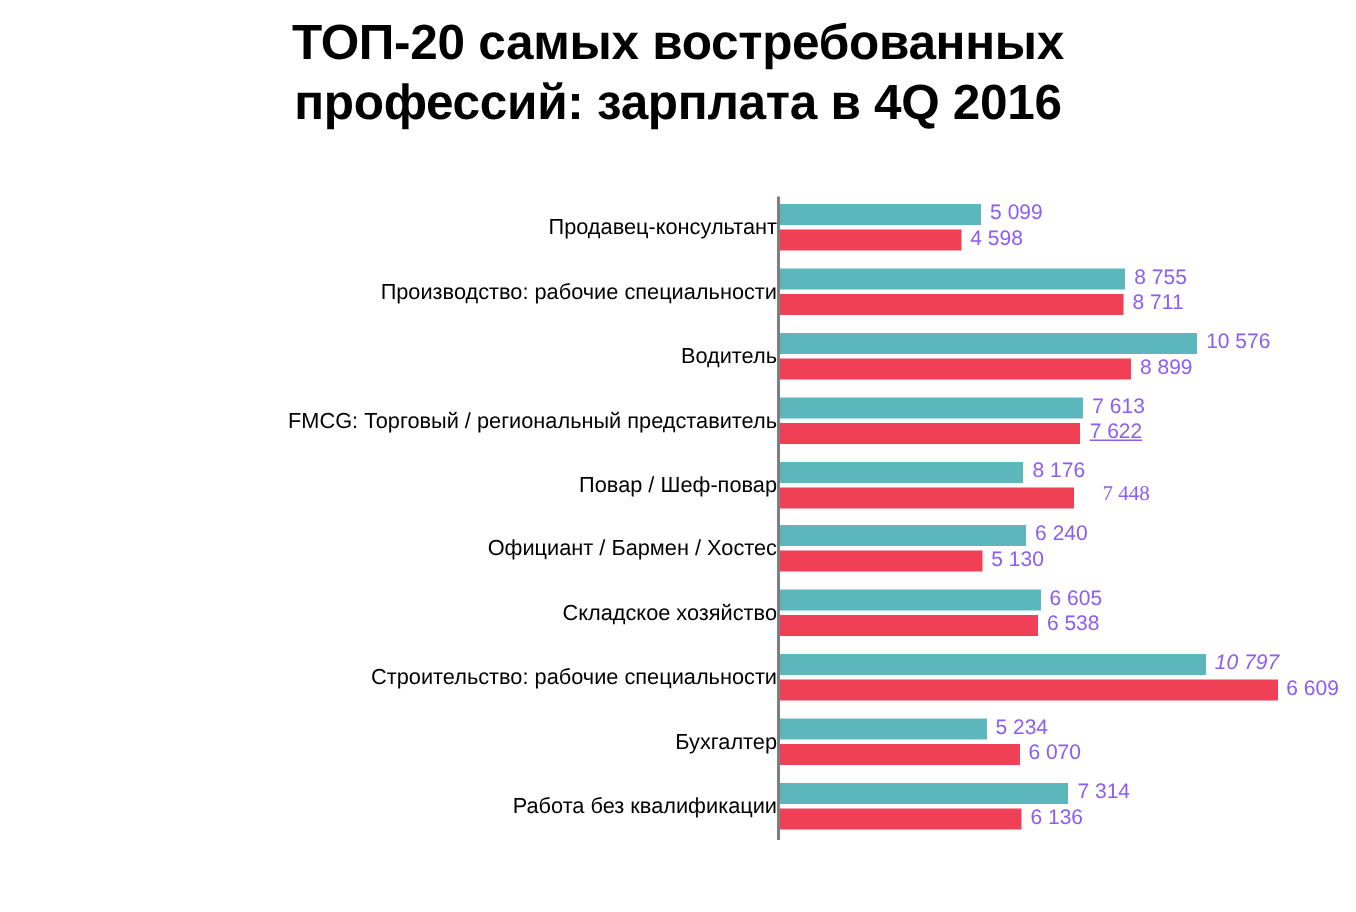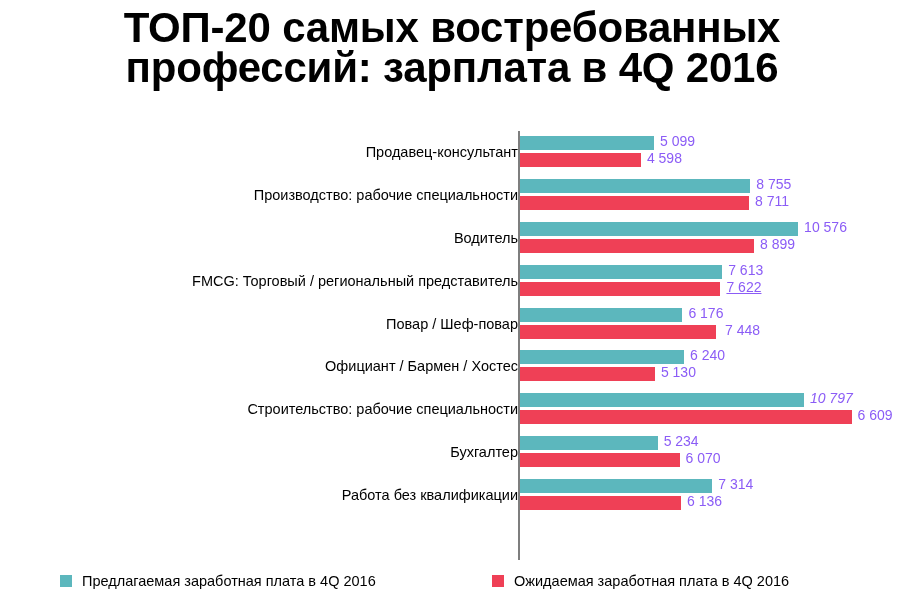--- a/index.html
+++ b/index.html
@@ -19,21 +19,21 @@
     width: 904px;
     height: 608px;
     position: relative;
   }
   .chart-title {
     position: absolute;
     left: 0;
     top: 8px;
     width: 904px;
     text-align: center;
-    font-size: 42px;
+    font-size: 33px;
     font-weight: bold;
     line-height: 40px;
     letter-spacing: -0.2px;
     color: #000000;
   }
   .chart-title .line {
     display: block;
     white-space: nowrap;
   }
   .plot-area {
@@ -172,35 +172,44 @@
           <div class="bar offered" style="width: 202.192px; background: rgb(92, 183, 189);"></div>
           <div class="bar-value offered" style="left: 208.192px;">7 613</div>
           <div class="bar expected" style="width: 200.43px; background: rgb(239, 64, 86);"></div>
           <div class="bar-value expected" style="left: 206.43px; text-decoration: underline;">7 622</div>
         </div>
       </div>
       <div class="cat-row">
         <div class="cat-label">Повар / Шеф-повар</div>
         <div class="bar-wrap">
           <div class="bar offered" style="width: 162.406px; background: rgb(92, 183, 189);"></div>
-          <div class="bar-value offered" style="left: 168.406px;">6 176</div>
+          <div class="bar-value offered" style="left: 168.406px;">8 176</div>
           <div class="bar expected" style="width: 195.855px; background: rgb(239, 64, 86);"></div>
-          <div class="bar-value expected" style="left: 205px;">7 448</div>
+          <div class="bar-value expected" style="left: 215px; font-family: Liberation Serif, serif;">7 448</div>
         </div>
       </div>
       <div class="cat-row">
         <div class="cat-label">Официант / Бармен / Хостес</div>
         <div class="bar-wrap">
           <div class="bar offered" style="width: 164.089px; background: rgb(92, 183, 189);"></div>
           <div class="bar-value offered" style="left: 170.089px;">6 240</div>
           <div class="bar expected" style="width: 134.9px; background: rgb(239, 64, 86);"></div>
           <div class="bar-value expected" style="left: 140.9px;">5 130</div>
         </div>
       </div>
       <div class="cat-row">
+        <div class="cat-label">Складское хозяйство</div>
+        <div class="bar-wrap">
+          <div class="bar offered" style="width: 173.687px; background: rgb(92, 183, 189);"></div>
+          <div class="bar-value offered" style="left: 179.687px;">6 605</div>
+          <div class="bar expected" style="width: 171.925px; background: rgb(239, 64, 86);"></div>
+          <div class="bar-value expected" style="left: 177.925px;">6 538</div>
+        </div>
+      </div>
+      <div class="cat-row">
         <div class="cat-label">Строительство: рабочие специальности</div>
         <div class="bar-wrap">
           <div class="bar offered" style="width: 283.921px; background: rgb(92, 183, 189);"></div>
           <div class="bar-value offered" style="left: 289.921px; font-style: italic;">10 797</div>
           <div class="bar expected" style="width: 331.57px; background: rgb(239, 64, 86);"></div>
           <div class="bar-value expected" style="left: 337.57px;">6 609</div>
         </div>
       </div>
       <div class="cat-row">
         <div class="cat-label">Бухгалтер</div>
@@ -215,24 +224,14 @@
         <div class="cat-label">Работа без квалификации</div>
         <div class="bar-wrap">
           <div class="bar offered" style="width: 192.331px; background: rgb(92, 183, 189);"></div>
           <div class="bar-value offered" style="left: 198.331px;">7 314</div>
           <div class="bar expected" style="width: 161.354px; background: rgb(239, 64, 86);"></div>
           <div class="bar-value expected" style="left: 167px; text-align: right;">6 136</div>
         </div>
       </div>
     </div>
 
-  <div class="legend">
-    <div class="legend-item offered">
-      <span class="swatch"></span>
-      <span>Предлагаемая заработная плата  в 4Q 2016</span>
-    </div>
-    <div class="legend-item expected">
-      <span class="swatch"></span>
-      <span>Ожидаемая заработная плата  в 4Q 2016</span>
-    </div>
-  </div>
 
 </div>
 
 </body></html>

